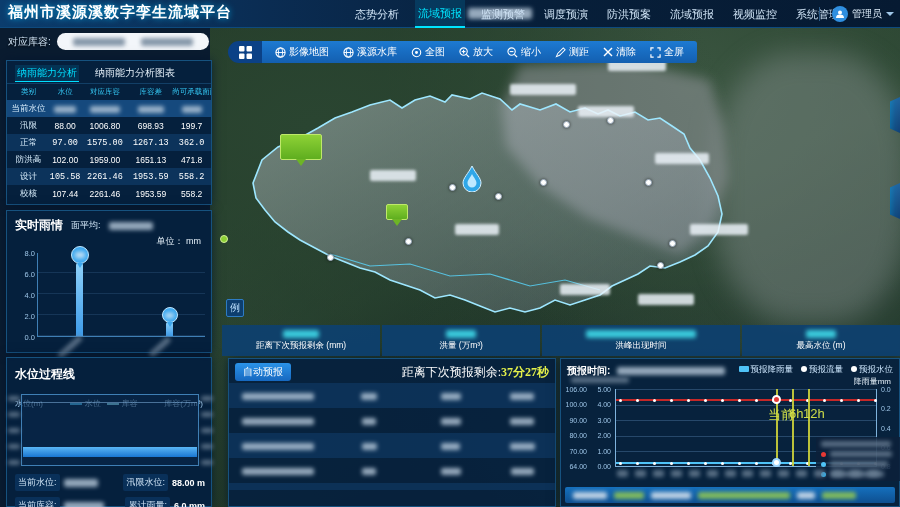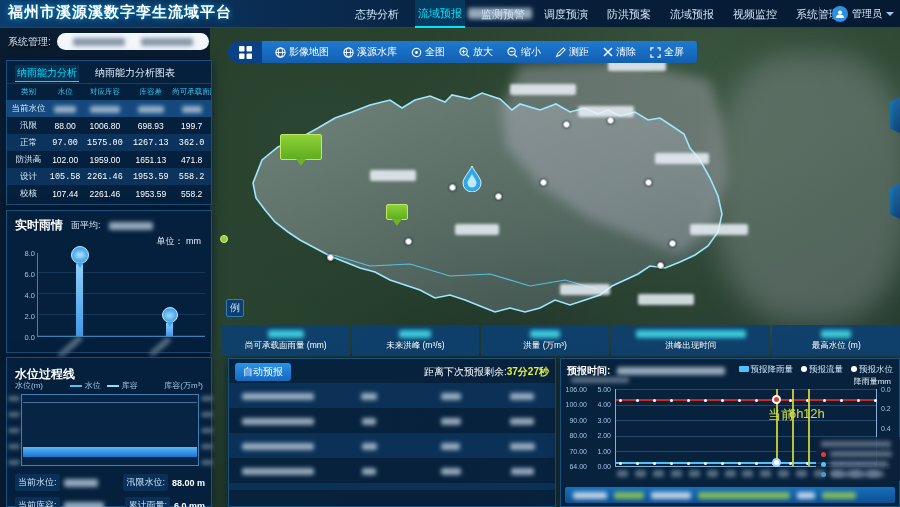--- a/index.html
+++ b/index.html
@@ -94,21 +94,21 @@
   .rain-tick { position:absolute; left:6px; width:22px; font-size:7.5px; color:#9fc6e8; text-align:right; }
   .lolli { position:absolute; bottom:0; width:7px; background:linear-gradient(180deg,#8fd2fa,#3d9be9); border-radius:2px 2px 0 0; }
   .balloon { position:absolute; left:50%; margin-left:-9px; top:-17px; width:18px; height:18px; background:#3da8ef; border:1px solid #bfe6ff;
     border-radius:50%; display:flex; align-items:center; justify-content:center; }
   .balloon:after { content:""; position:absolute; bottom:-5px; left:50%; margin-left:-3px;
     border-left:3px solid transparent; border-right:3px solid transparent; border-top:5px solid #3da8ef; }
   .rain-xlab { position:absolute; transform:rotate(-42deg); }
 
   
   .stage { left:6px; top:357px; width:206px; height:150px; }
-  .stage-leg { position:absolute; left:0; top:22px; width:100%; display:flex; align-items:center; font-size:8px; color:#9fc6e8; padding:0 8px; gap:6px; }
+  .stage-leg { position:absolute; left:0; top:40px; width:100%; display:flex; align-items:center; font-size:8px; color:#9fc6e8; padding:0 8px; gap:6px; }
   .leg-line { display:inline-block; width:12px; height:2px; vertical-align:middle; margin-right:3px; }
   .stage-box { position:absolute; left:14px; top:36px; width:178px; height:72px; border:1px solid #3f7fb5; background:rgba(8,40,75,.6); }
   .stage-band { position:absolute; left:1px; right:1px; bottom:8px; height:10px; background:linear-gradient(180deg,#5ab6f5,#1976d2); }
   .stage-innerline { position:absolute; left:1px; right:1px; top:7px; height:1px; background:rgba(140,190,235,.5); }
   .st-tick { position:absolute; width:12px; height:5px; }
   .stage-stats { position:absolute; left:8px; top:116px; width:190px; font-size:9px; color:#cfe3f5; }
   .stat-line { display:flex; justify-content:space-between; margin-bottom:6px; }
   .stat-pair { display:flex; align-items:center; gap:4px; }
   .stat-pair .lab { background:rgba(10,50,92,.9); padding:2px 3px; border-radius:2px; }
   .stat-pair .val { color:#fff; font-weight:bold; }
@@ -116,21 +116,21 @@
   
   .cards { position:absolute; left:222px; top:325px; width:678px; height:31px; display:flex; gap:2px; z-index:44; }
   .card { flex:1; background:rgba(13,64,112,.92); display:flex; flex-direction:column; align-items:center; justify-content:center; gap:2px; }
   .card.wide { flex:1.25; }
   .card-label { font-size:8.5px; color:#fff; white-space:nowrap; }
 
   
   .ftab { left:228px; top:358px; width:328px; height:149px; }
   .ftab-head { display:flex; align-items:center; justify-content:space-between; padding:4px 6px 2px 6px; }
   .auto-btn { background:linear-gradient(180deg,#2b93e8,#1668c0); color:#fff; font-size:10px; padding:2px 8px; border-radius:3px; cursor:pointer; }
-  .cd { font-size:10px; color:#fff; white-space:nowrap; }
+  .cd { font-size:12px; color:#fff; white-space:nowrap;font-family:Liberation Serif, serif; }
   .cd b { color:#e3f04a; font-weight:bold; }
   .ftab table { width:100%; border-collapse:collapse; table-layout:fixed; }
   .ftab th { font-size:8.5px; color:#35c9f5; font-weight:normal; padding:3px 0; }
   .ftab td { text-align:center; padding:3.5px 0; }
   .ftab tr.odd { background:rgba(25,85,150,.30); }
 
   
   .fchart { left:560px; top:358px; width:340px; height:149px; }
   .fc-title { position:absolute; left:6px; top:5px; font-size:10px; font-weight:bold; color:#fff; }
   .fc-legend { position:absolute; right:6px; top:5px; display:flex; gap:8px; font-size:8.5px; color:#cfe8ff; align-items:center; }
@@ -235,21 +235,21 @@
             <circle cx="5" cy="3.4" r="2" fill="#fff"></circle>
             <path d="M1 9 a4 3.4 0 0 1 8 0 Z" fill="#fff"></path>
           </svg>
       </div>
       <span class="user-name">管理员</span>
       <div class="chev"></div>
     </div>
   </div>
 
   <div class="time-row">
-    <span class="time-label">系统管理:</span>
+    <span class="time-label">对应库容:</span>
     <div class="time-input">
       <span class="blur dk" style="width:52px;height:8px"></span>
       <span class="blur dk" style="width:52px;height:8px"></span>
     </div>
   </div>
 
   <div class="map-toolbar">
     <div class="tb-grid">
       <svg width="13" height="13" viewBox="0 0 13 13">
           <g fill="#fff">
@@ -478,25 +478,21 @@
             <span class="lab">累计雨量:</span>
             <span class="val">6.0 mm</span>
           </span>
       </div>
     </div>
   </div>
 
   <div class="cards">
     <div class="card">
       <span class="blur cyan" style="width:36px;height:8px"></span>
-      <span class="card-label">尚可承载面雨量 (mm)</span>
-    </div>
-    <div class="card">
-      <span class="blur cyan" style="width:32px;height:8px"></span>
-      <span class="card-label">未来洪峰 (m³/s)</span>
+      <span class="card-label">距离下次预报剩余 (mm)</span>
     </div>
     <div class="card">
       <span class="blur cyan" style="width:30px;height:8px"></span>
       <span class="card-label">洪量 (万m³)</span>
     </div>
     <div class="card wide">
       <span class="blur cyan" style="width:110px;height:8px"></span>
       <span class="card-label">洪峰出现时间</span>
     </div>
     <div class="card">

